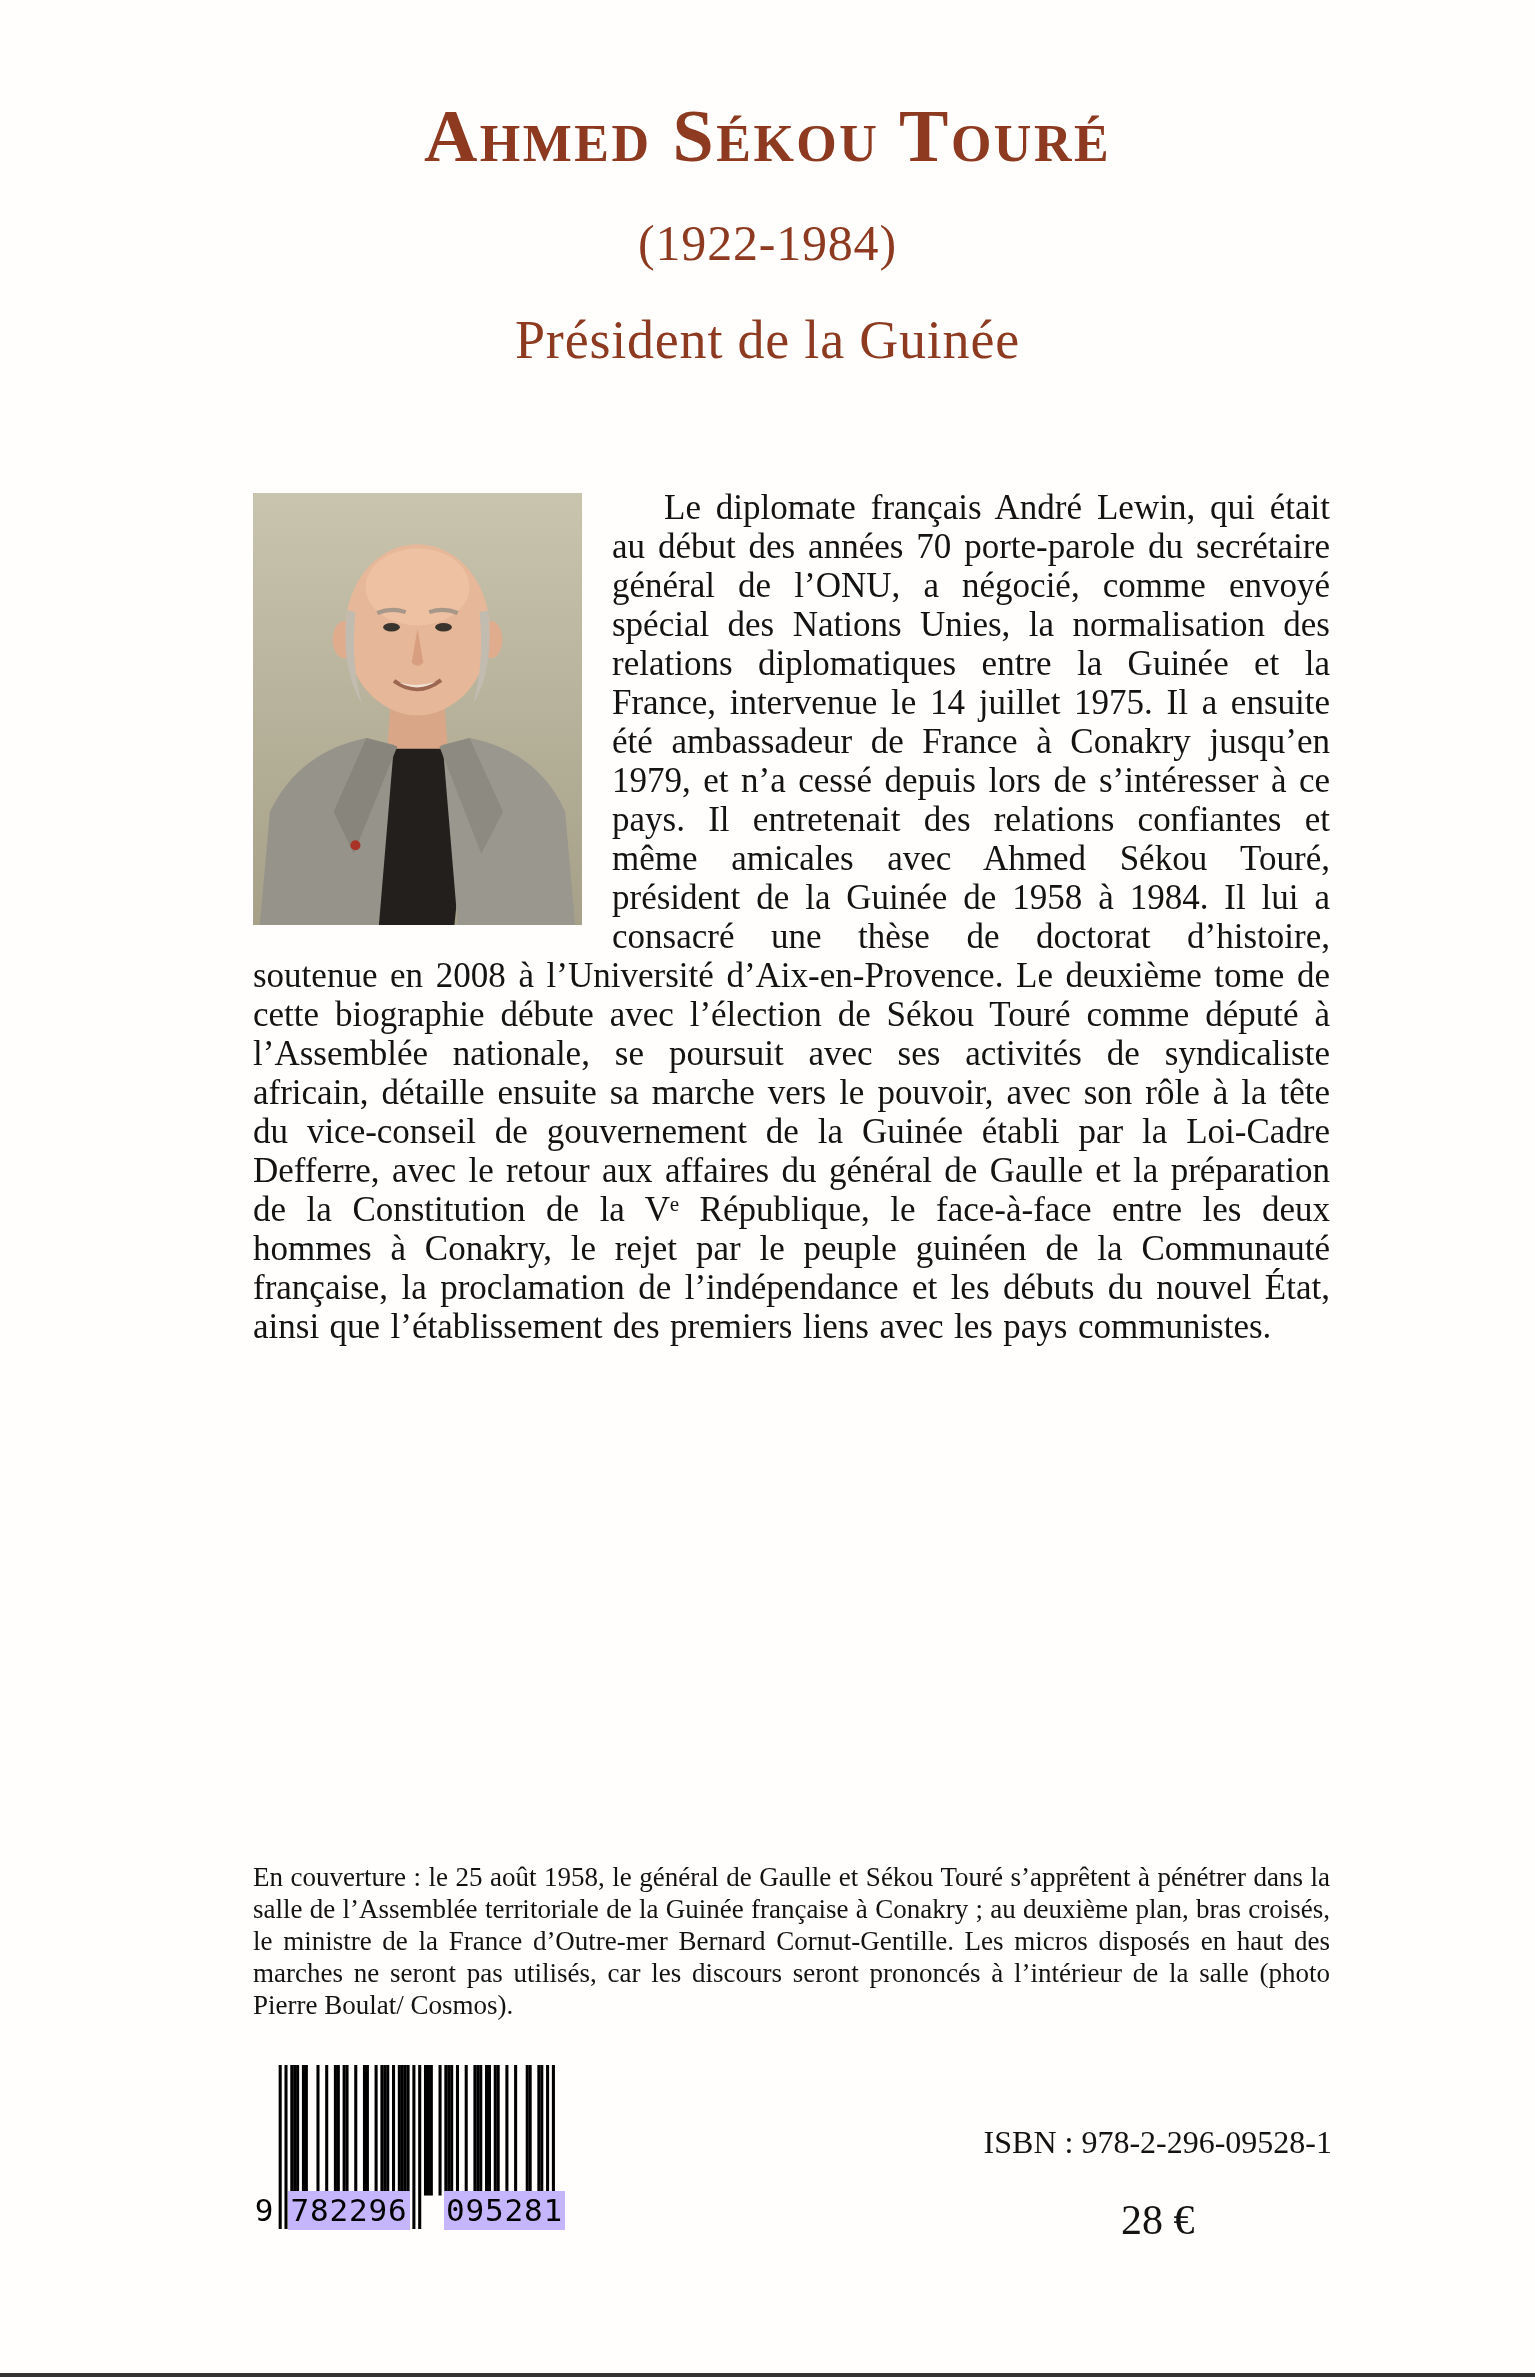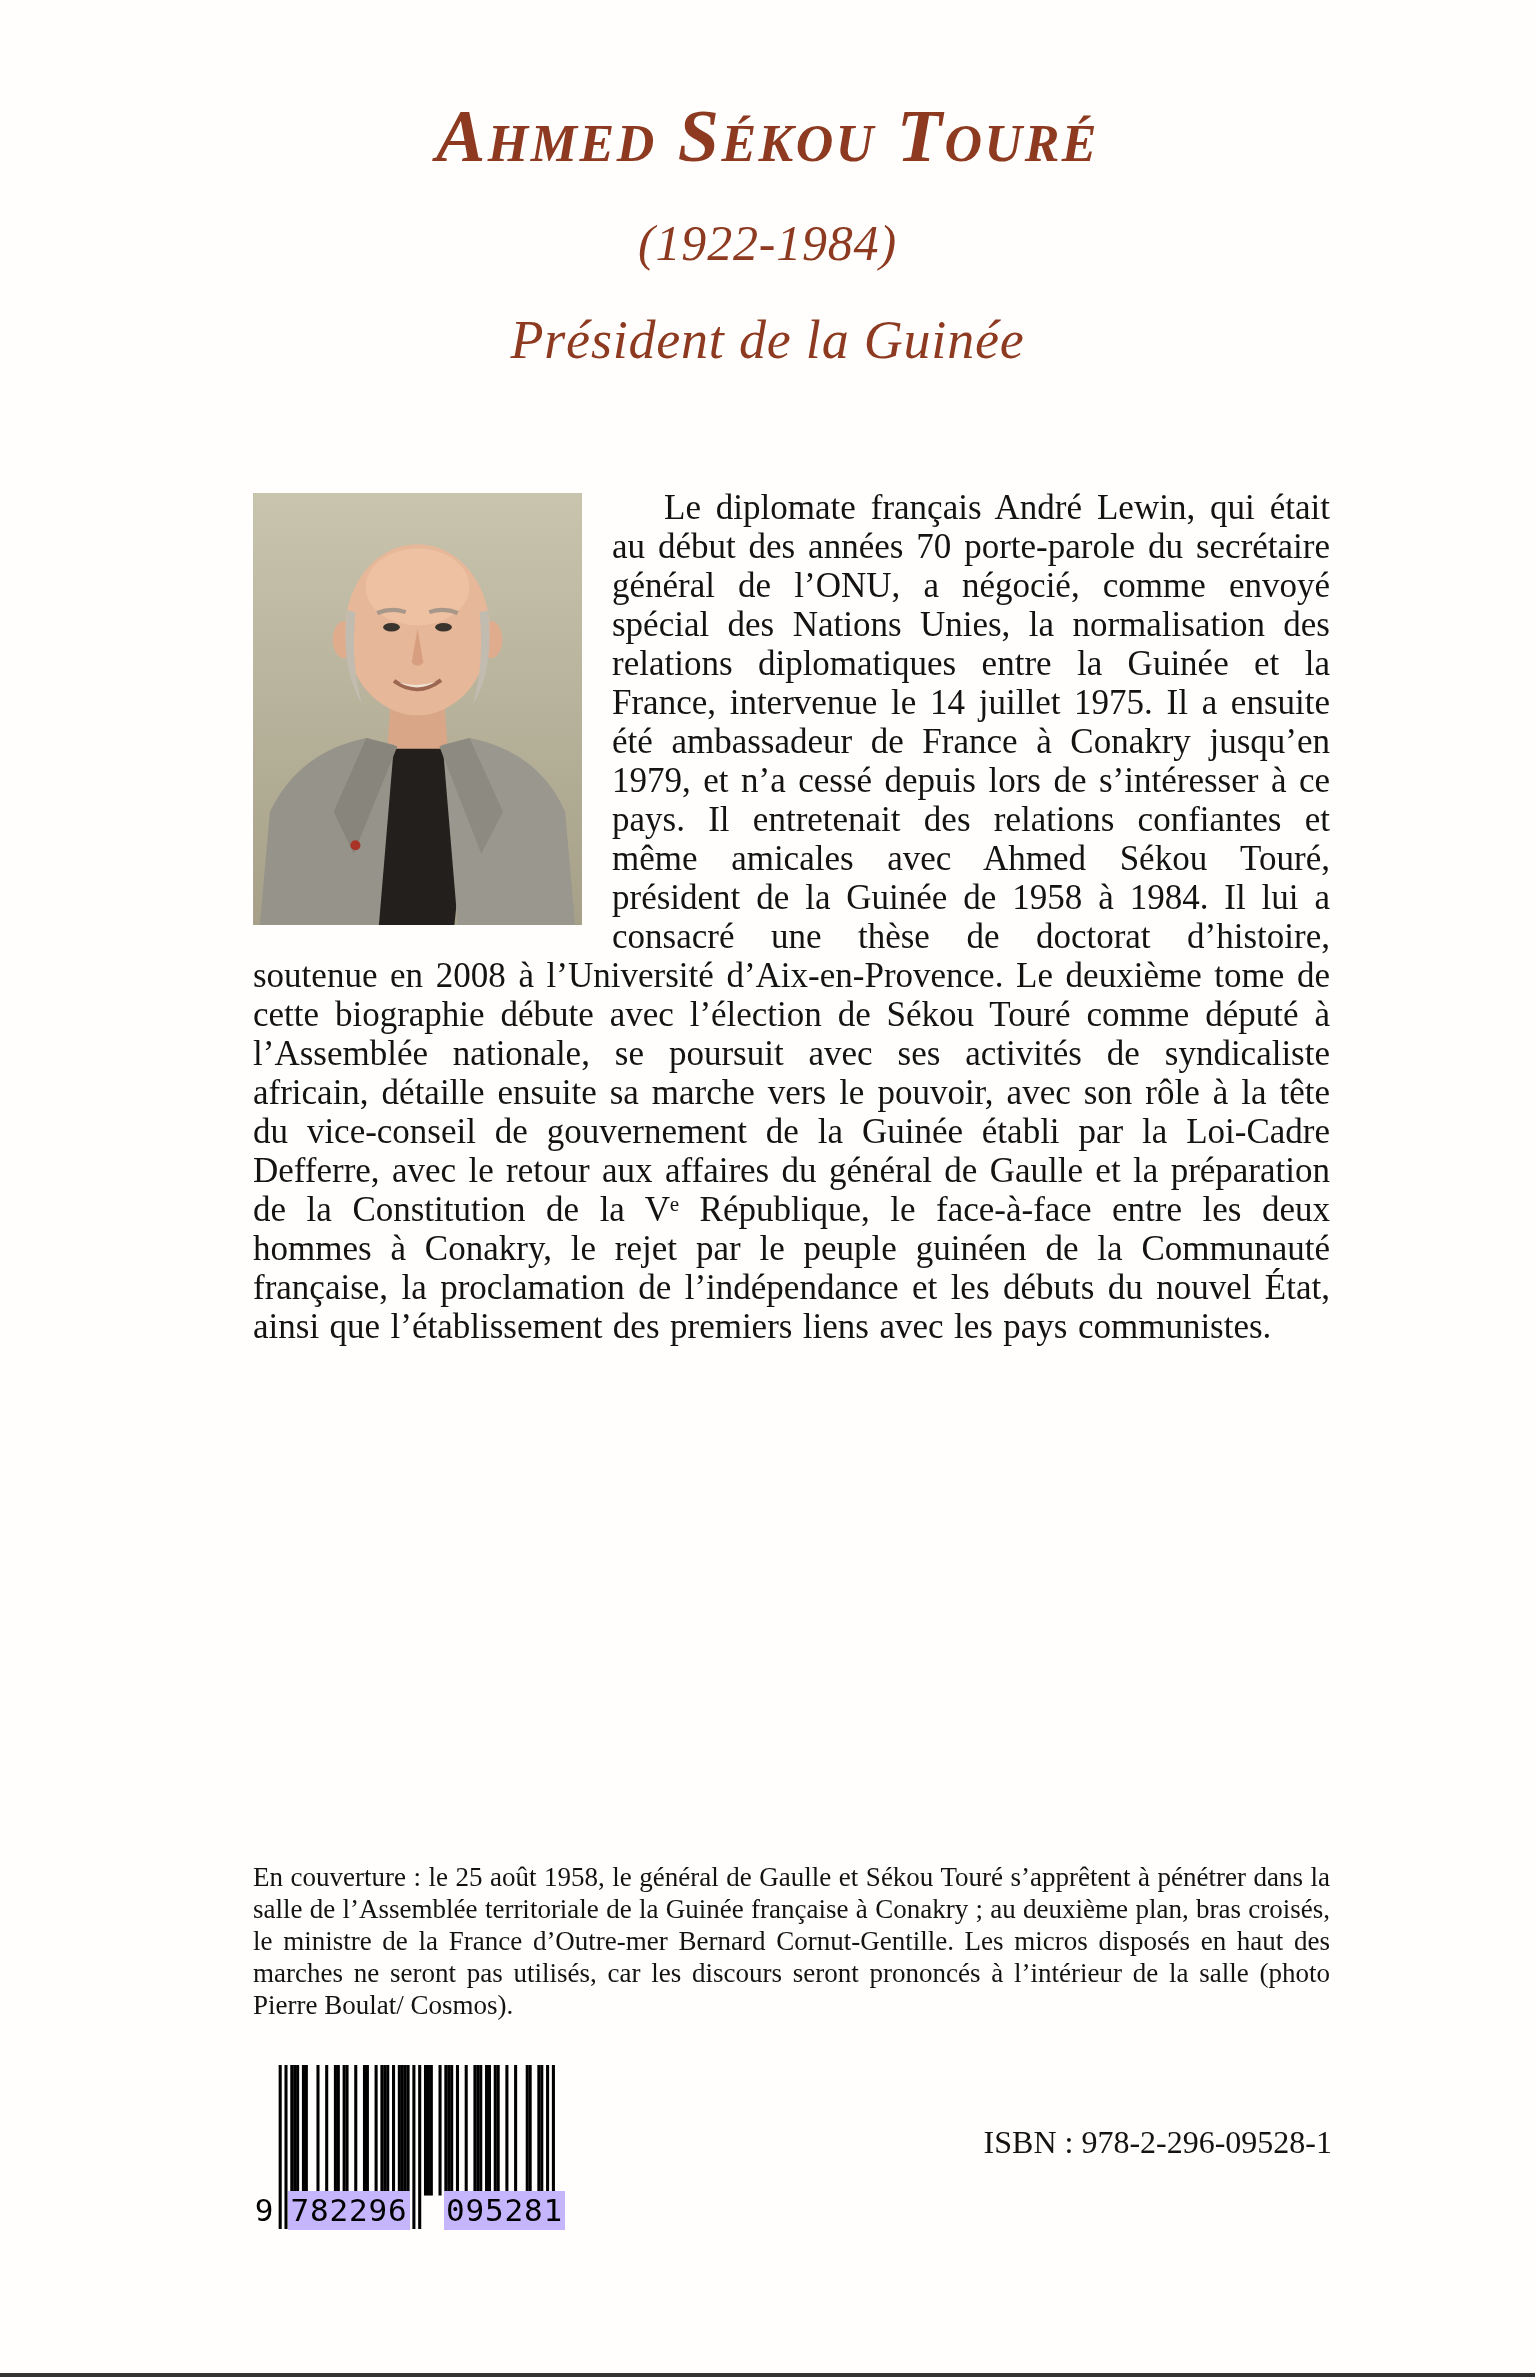--- a/index.html
+++ b/index.html
@@ -3,21 +3,21 @@
 <meta charset="utf-8">
 <style>
   * { margin:0; padding:0; box-sizing:border-box; }
   html,body { background:#ffffff; }
   .page {
     position:relative; width:1535px; height:2377px;
     background:#fffefd; overflow:hidden;
     font-family:"Liberation Serif","DejaVu Serif",serif;
     color:#141414;
   }
-  .titles { position:absolute; top:94px; left:0; width:100%; text-align:center; color:#8d3a20;font-style:italic; }
+  .titles { position:absolute; top:94px; left:0; width:100%; text-align:center; color:#8d3a20; }
   .title  { font-size:74px; font-weight:bold; font-variant:small-caps; letter-spacing:2.5px; }
   .years  { font-size:50px; margin-top:35px; letter-spacing:0.8px; }
   .subtitle { font-size:54px; margin-top:37px; letter-spacing:0.8px; }
 
   .content { position:absolute; top:488px; left:253px; width:1077px; }
   .photo {
     float:left; width:329px; height:432px;
     margin:5px 30px 8.4px 0; background:#b7b29a;
   }
   .photo svg { display:block; width:100%; height:100%; }
@@ -161,17 +161,18 @@
         <rect x="349.58" y="0" width="3.67" height="196"></rect>
         <rect x="356.53" y="0" width="3.67" height="196"></rect>
       </svg>
     <span class="digit-group dg-lead">9</span>
     <span class="digit-group dg-1">782296</span>
     <span class="digit-group dg-2">095281</span>
   </div>
 
   <div class="isbn-price">
     <div class="isbn">ISBN : 978-2-296-09528-1</div>
+    <div class="price">28 €</div>
   </div>
 
   <div class="bottom-edge"></div>
 </div>
 
 
 </body></html>

